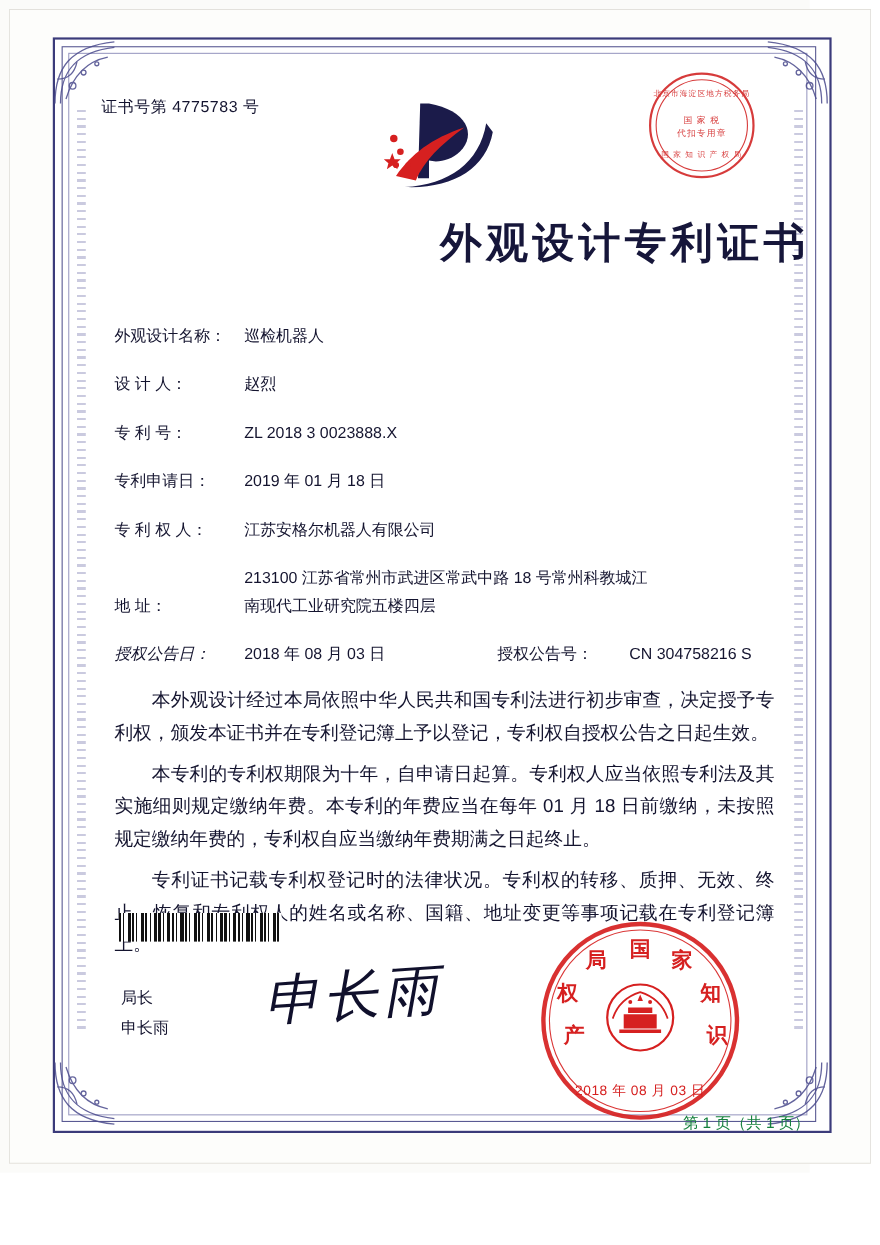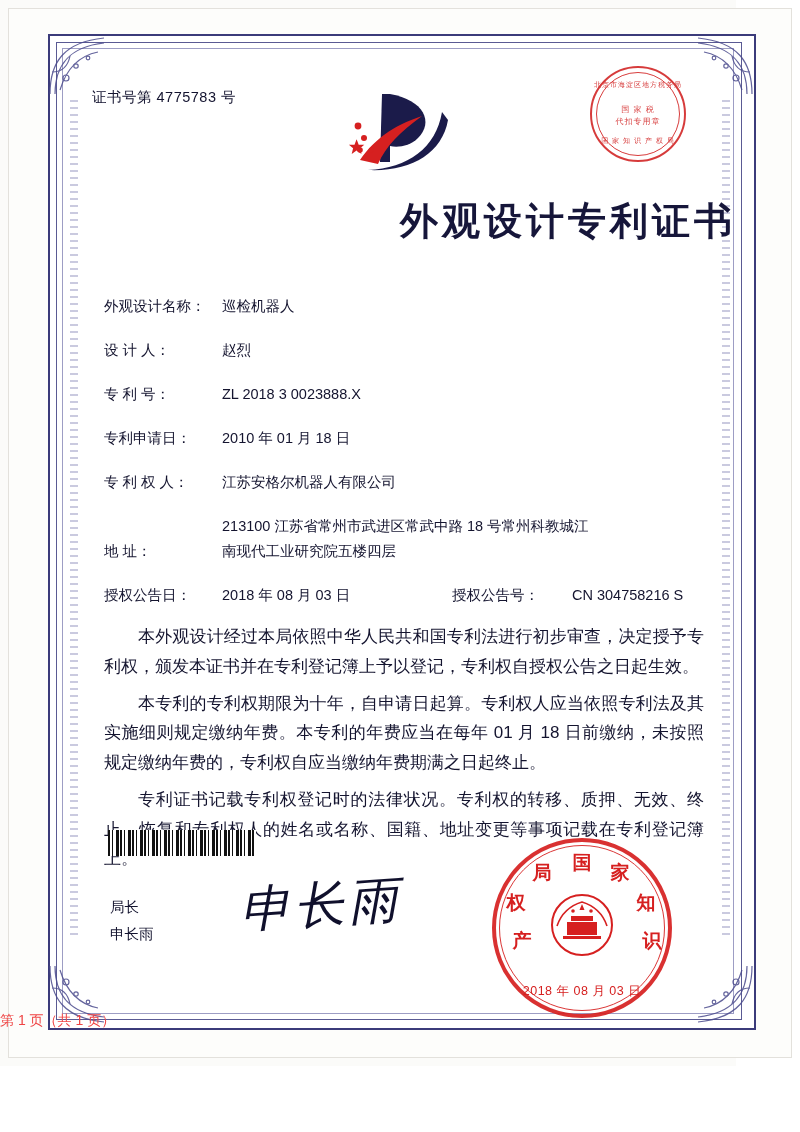--- a/index.html
+++ b/index.html
@@ -152,21 +152,21 @@
   }
   .row .label {
     width: 118px;
     flex: 0 0 118px;
     white-space: nowrap;
   }
   .row .value { flex: 1 1 auto; }
   .row .value .second-line { display: block; margin-top: 4px; }
 
   .row.split { margin-bottom: 16px; }
-  .row.split .label { width: 118px; flex: 0 0 118px; }
+  .row.split .label { width: 118px; flex: 0 0 118px; font-style: italic; }
   .row.split .value { flex: 0 0 230px; }
   .row.split .label2 { width: 120px; flex: 0 0 120px; white-space: nowrap; }
   .row.split .value2 { flex: 1 1 auto; }
 
   
   .paras {
     position: absolute;
     left: 104px; top: 622px;
     width: 600px;
     font-size: 17px;
@@ -257,23 +257,23 @@
     font-size: 12.5px;
     color: #d62020;
     font-family: "Liberation Sans", sans-serif;
     letter-spacing: .5px;
   }
 
   
   .page-no {
     position: absolute;
     left: 0; right: 0; top: 1012px;
-    text-align: left;
+    text-align: right;
     font-size: 14px;
-    color: #ef4444;
+    color: #15803d;
     font-family: "Liberation Sans", sans-serif;
   }
 
   .scanbar {
     position: absolute;
     left: 0; top: 1066px;
     width: 800px; height: 66px;
     background: #ffffff;
   }
 </style>
@@ -376,21 +376,21 @@
       <div class="value">赵烈</div>
     </div>
 
     <div class="row">
       <div class="label">专 利 号：</div>
       <div class="value">ZL 2018 3 0023888.X</div>
     </div>
 
     <div class="row">
       <div class="label">专利申请日：</div>
-      <div class="value">2010 年 01 月 18 日</div>
+      <div class="value">2019 年 01 月 18 日</div>
     </div>
 
     <div class="row">
       <div class="label">专 利 权 人：</div>
       <div class="value">江苏安格尔机器人有限公司</div>
     </div>
 
     <div class="row">
       <div class="label">地        址：</div>
       <div class="value">

